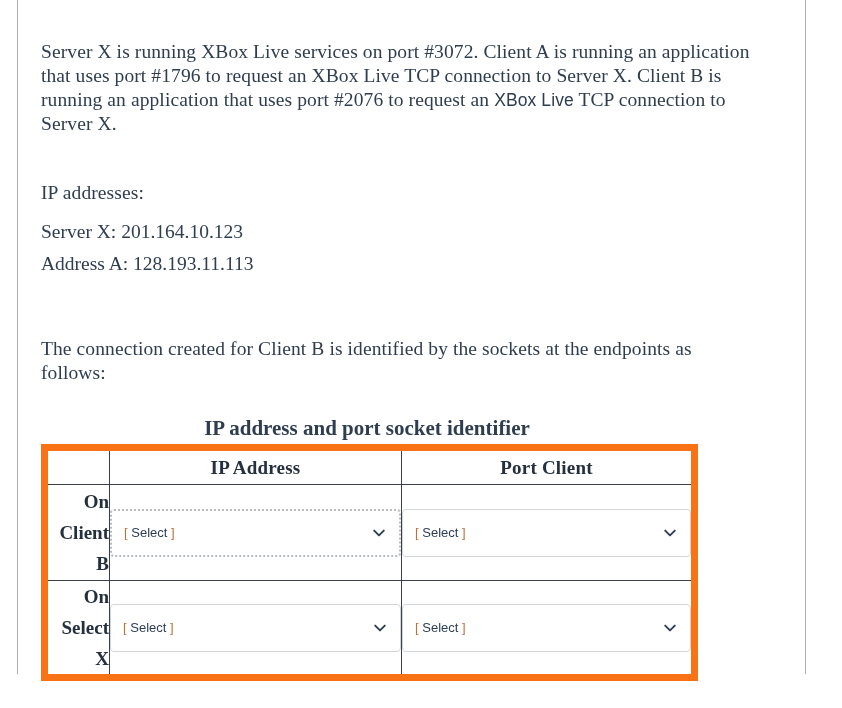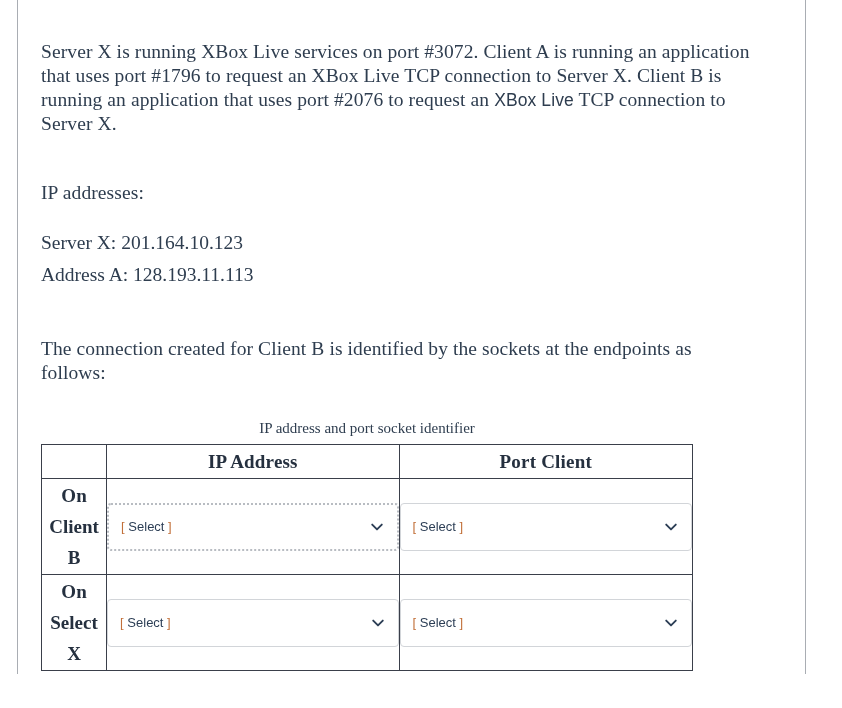--- a/index.html
+++ b/index.html
@@ -44,43 +44,44 @@
     letter-spacing: 0.1px;
   }
 
   .sans-inline {
     font-family: "Liberation Sans", "DejaVu Sans", sans-serif;
     font-size: 17.5px;
   }
 
   #intro-paragraph { position: absolute; top: 40px; width: 732px; }
   #ip-label        { position: absolute; top: 181px; }
-  #ip-list         { position: absolute; top: 227px; }
+  #ip-list         { position: absolute; top: 216px; }
   #ip-list .ip-line { margin: 0; font-size: 19.5px; line-height: 31.5px; white-space: pre; }
   #sockets-paragraph { position: absolute; top: 337px; width: 690px; }
 
   
   #table-block {
     position: absolute;
     top: 415px;
     left: 0;
     width: 652px;
   }
   #table-caption {
     text-align: center;
-    font-size: 15px;
+    font-size: 21px;
     line-height: 26px;
     color: #2e3d4f;
     margin-bottom: 3px;
+    font-weight: bold;
   }
   table#socket-table {
     border-collapse: collapse;
     width: 652px;
     table-layout: fixed;
-    border: 1px solid #f97316;
+    border: 7px solid #f97316;
   }
   table#socket-table td,
   table#socket-table th {
     border: 1px solid #3a3f4a;
     padding: 0;
     vertical-align: middle;
   }
   col.c-label { width: 65px; }
   col.c-ip    { width: 292px; }
   col.c-port  { width: 293px; }
@@ -89,21 +90,21 @@
     height: 33px;
     font-size: 19px;
     font-weight: bold;
     color: #25303f;
     text-align: center;
     letter-spacing: 0.2px;
   }
   th.corner-blank { height: 33px; }
 
   td.row-label {
-    text-align: center;
+    text-align: right;
     font-size: 19px;
     font-weight: bold;
     color: #25303f;
     line-height: 31px;
     padding: 4px 1px;
   }
   td.select-cell {
     padding: 8px 8px 28px 8px;
   }
   tr.data-row { height: 96px; }

